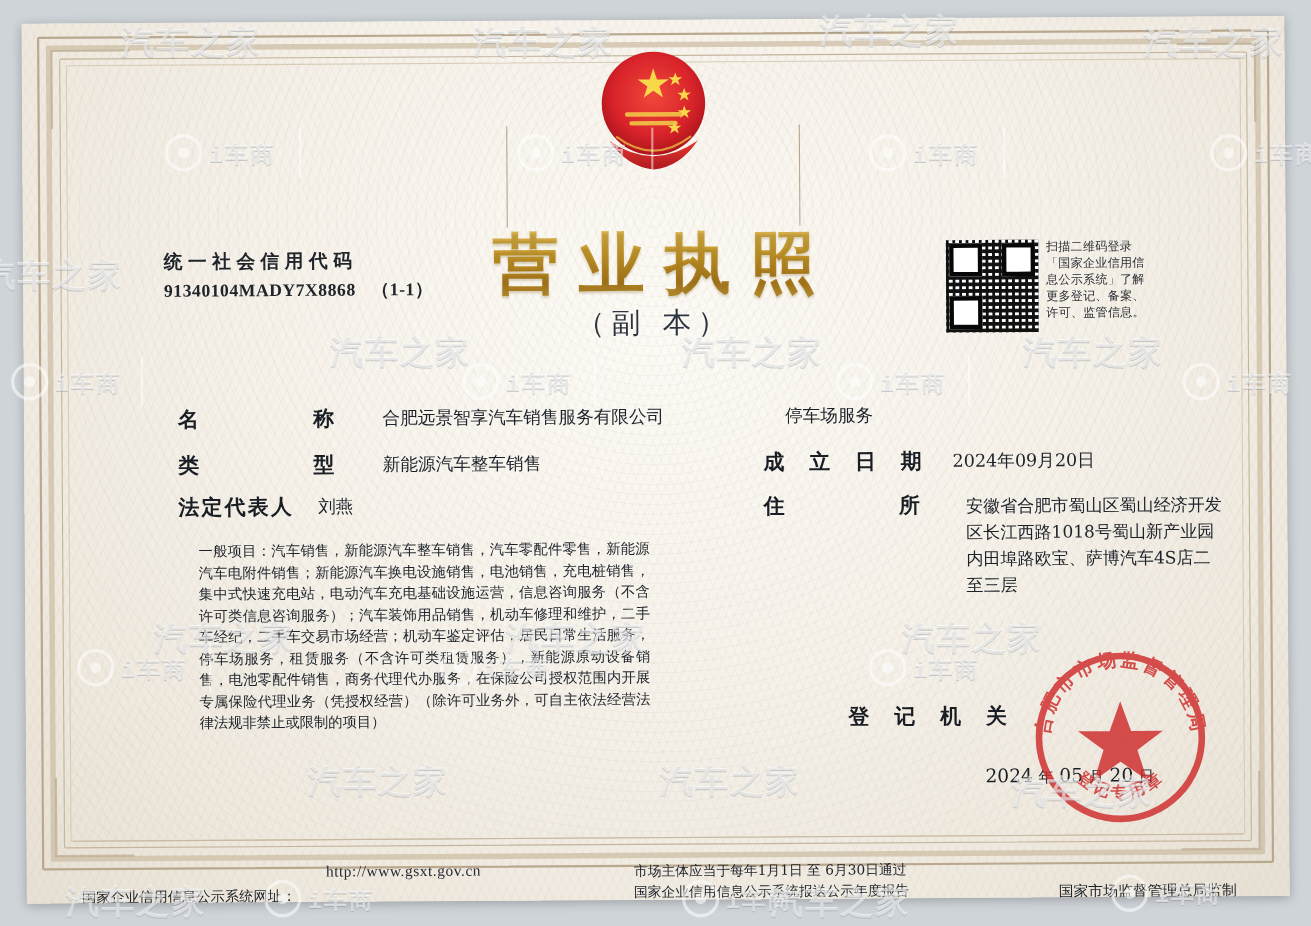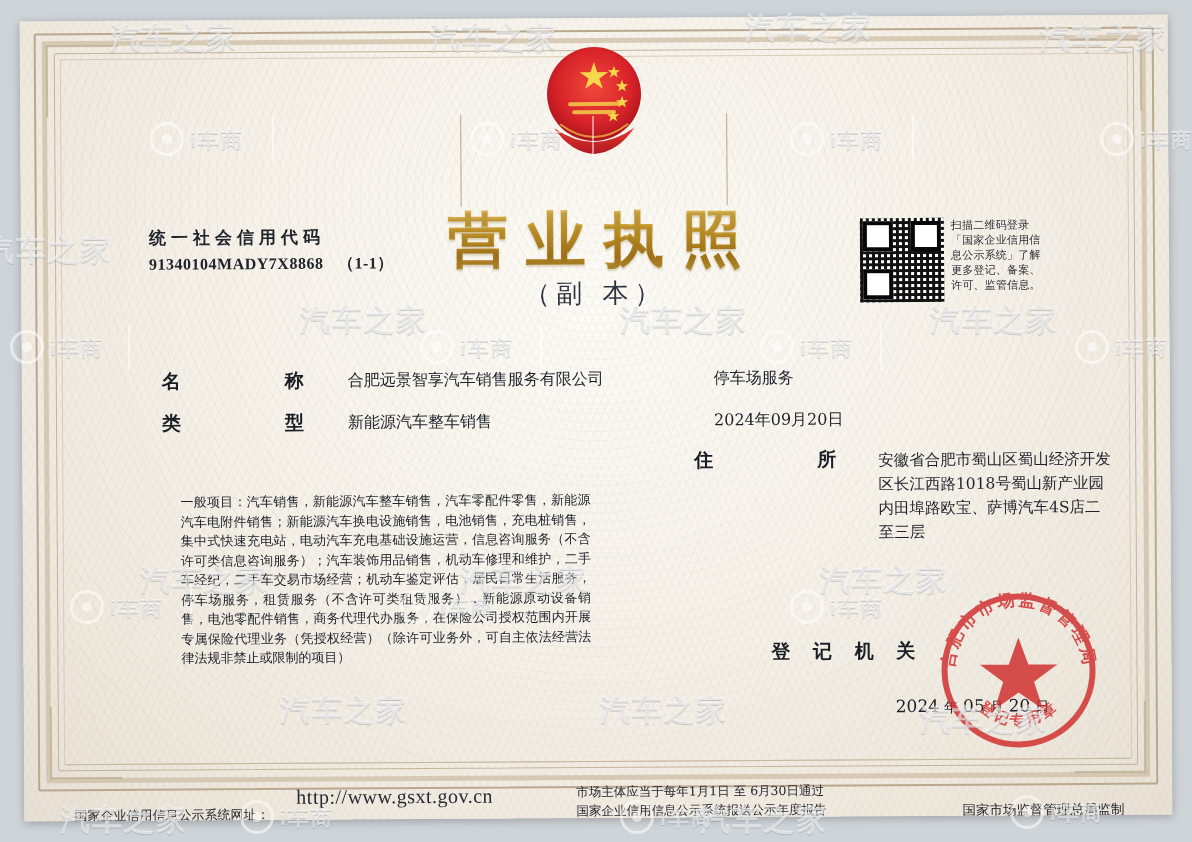--- a/index.html
+++ b/index.html
@@ -26,21 +26,21 @@
     z-index: 40;
     overflow: hidden;
   }
   .wm {
     position: absolute;
     color: rgba(255,255,255,0.55);
     text-shadow: 0 1px 0 rgba(120,130,140,0.35);
     font-weight: bold;
     white-space: nowrap;
     letter-spacing: 2px;
-    font-family: Liberation Sans, sans-serif;
+    font-family: Liberation Mono, monospace;
   }
   .wm.big { font-size: 30px; }
   .wm.small { font-size: 21px; }
   .wm-circ {
     position: absolute;
     width: 34px; height: 34px;
     border-radius: 50%;
     border: 3px solid rgba(255,255,255,0.55);
     box-sizing: border-box;
   }
@@ -333,21 +333,21 @@
     left: 42px; right: 42px;
     bottom: 56px;
     border-top: 1px solid #c7b89f;
     z-index: 5;
   }
   .url-line {
     position: absolute;
     left: 272px;
     top: 766px;
     font-family: "Liberation Serif", serif;
-    font-size: 20px;
+    font-size: 14px;
     color: #262b33;
     letter-spacing: .5px;
     z-index: 6;
   }
   .note-left {
     position: absolute;
     left: 50px;
     top: 786px;
     font-family: "DejaVu Serif", serif;
     font-size: 13px;
@@ -467,30 +467,35 @@
       <div class="field" id="f-name">
         <span class="f-label sp4">名　　称</span>
         <span class="f-value big">合肥远景智享汽车销售服务有限公司</span>
       </div>
 
       <div class="field" id="f-type">
         <span class="f-label sp4">类　　型</span>
         <span class="f-value big">新能源汽车整车销售</span>
       </div>
 
+      <div class="field" id="f-legal">
+        <span class="f-label sp0">法定代表人</span>
+        <span class="f-value big">刘燕</span>
+      </div>
 
       <div class="field" id="f-scope">
         <span class="f-value">一般项目：汽车销售，新能源汽车整车销售，汽车零配件零售，新能源汽车电附件销售；新能源汽车换电设施销售，电池销售，充电桩销售，集中式快速充电站，电动汽车充电基础设施运营，信息咨询服务（不含许可类信息咨询服务）；汽车装饰用品销售，机动车修理和维护，二手车经纪，二手车交易市场经营；机动车鉴定评估，居民日常生活服务，停车场服务，租赁服务（不含许可类租赁服务），新能源原动设备销售，电池零配件销售，商务代理代办服务，在保险公司授权范围内开展专属保险代理业务（凭授权经营）（除许可业务外，可自主依法经营法律法规非禁止或限制的项目）</span>
       </div>
 
       <div class="field" id="f-capital">
         <span class="f-value big">停车场服务</span>
       </div>
 
       <div class="field" id="f-date">
+        <span class="f-label sp3">成 立 日 期</span>
         <span class="f-value big">2024年09月20日</span>
       </div>
 
       <div class="field" id="f-addr">
         <span class="f-label sp4">住　　所</span>
         <span class="f-value">安徽省合肥市蜀山区蜀山经济开发区长江西路1018号蜀山新产业园内田埠路欧宝、萨博汽车4S店二至三层</span>
       </div>
 
       <div class="reg-auth">登 记 机 关</div>
 

